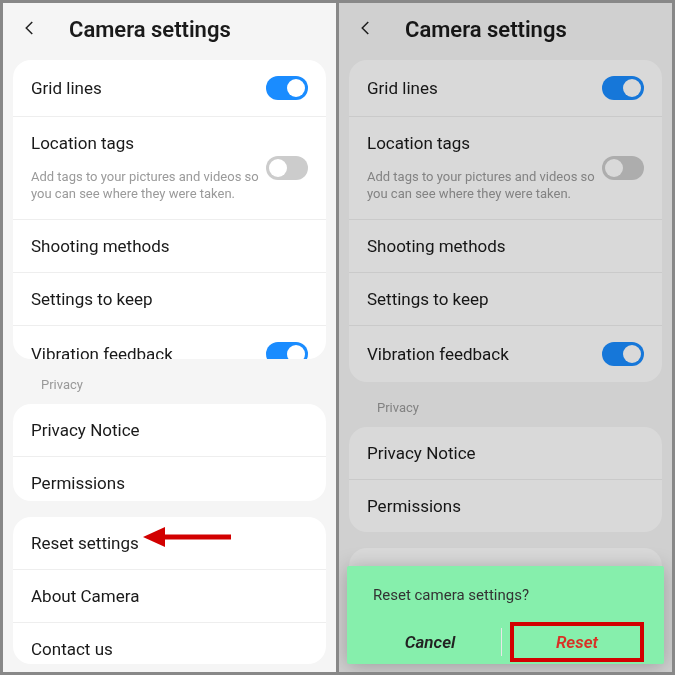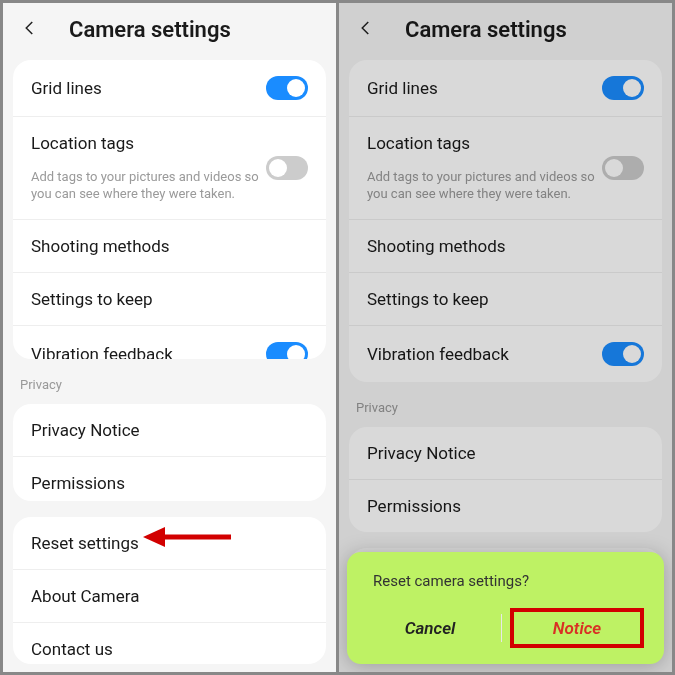--- a/index.html
+++ b/index.html
@@ -71,37 +71,37 @@
       top: 3px;
       transition: none;
     }
     .toggle.on { background: #1a8cff; }
     .toggle.on::after { right: 3px; }
     .toggle.off { background: #ccc; }
     .toggle.off::after { left: 3px; }
     .section-label {
       font-size: 13px;
       color: #999;
-      padding: 10px 22px 4px 17px;
+      padding: 10px 22px 4px 38px;
     }
     .arrow-annotation {
       position: absolute;
       left: 140px;
       top: 519px;
       z-index: 10;
     }
     .arrow-annotation svg { width: 90px; height: 30px; }
     .dialog {
       position: absolute;
       left: 8px;
       right: 8px;
       bottom: 8px;
-      background: #bef264;
-      border-radius: 14px;
-      padding: 20px 20px 16px 20px;
+      background: #86efac;
+      border-radius: 2px;
+      padding: 20px 20px 2px 20px;
       z-index: 20;
       box-shadow: 0 2px 20px rgba(0,0,0,0.25);
     }
     .dialog-title { font-size: 15px; color: #333; margin-bottom: 18px; padding-left: 6px;}
     .dialog-buttons { display: flex; gap: 8px; font-style: italic; }
     .dialog-btn {
       flex: 1;
       text-align: center;
       font-size: 17px;
       font-weight: 600;
@@ -269,16 +269,16 @@
           <div class="row-label">Reset settings</div>
         </div>
     </div>
   </div>
 
   <div class="dialog">
     <div class="dialog-title">Reset camera settings?</div>
     <div class="dialog-buttons">
       <div class="dialog-btn cancel">Cancel</div>
       <div class="dialog-divider"></div>
-      <div class="dialog-btn reset">Notice</div>
+      <div class="dialog-btn reset">Reset</div>
     </div>
   </div>
 </div>
 
 </body></html>

